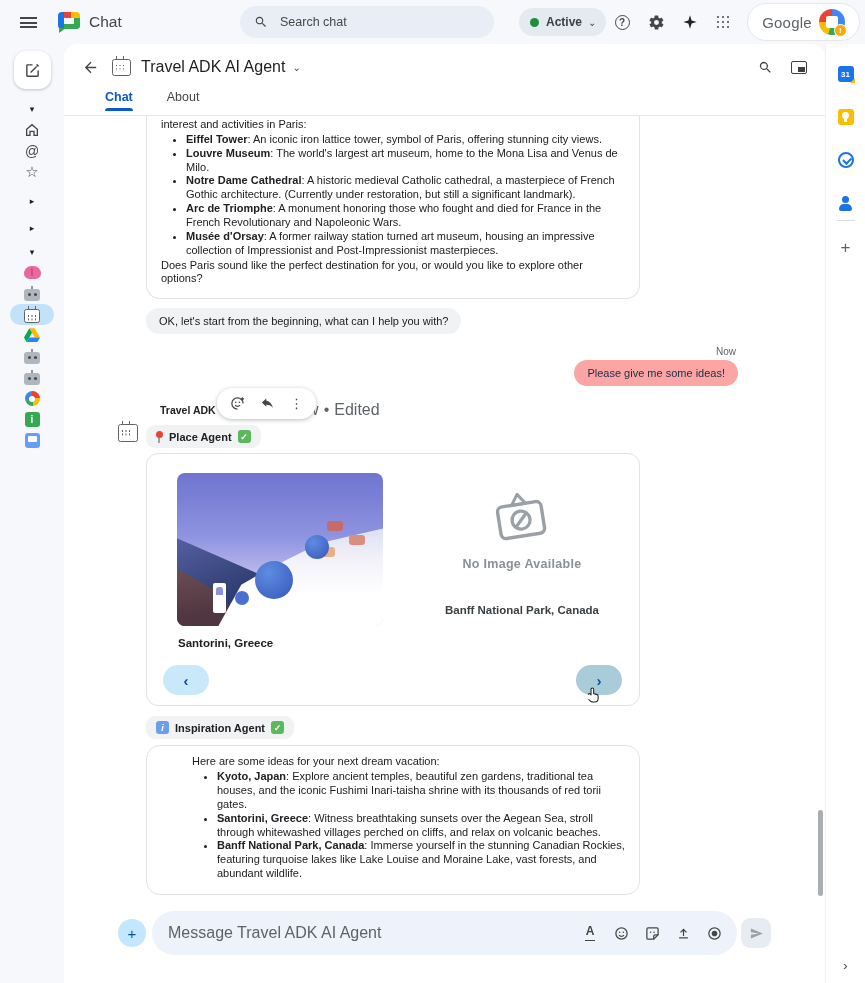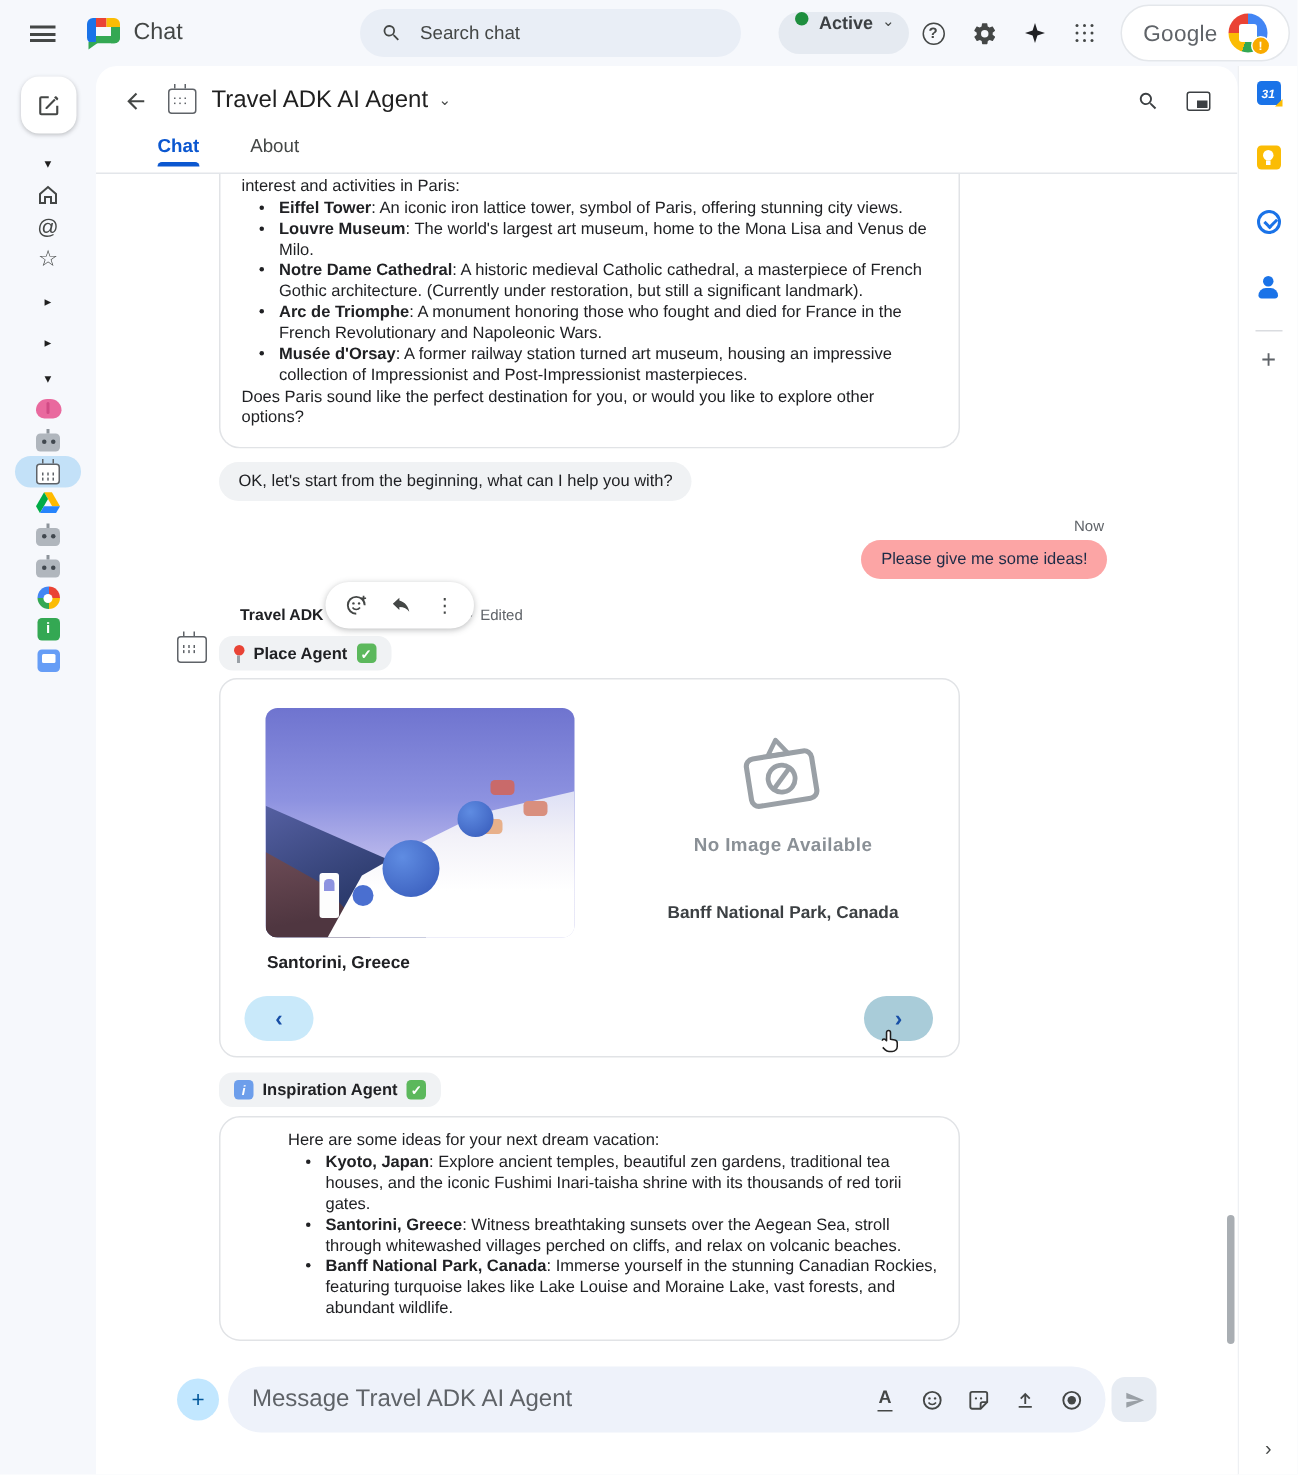--- a/index.html
+++ b/index.html
@@ -20,21 +20,21 @@
   .chat-logo .c-blue { position:absolute; left:0; top:0; width:6px; height:17px; background:#1a73e8; }
   .chat-logo .c-red { position:absolute; left:6px; top:0; width:7px; height:6px; background:#ea4335; }
   .chat-logo .c-yel { position:absolute; left:13px; top:0; width:9px; height:6px; background:#fbbc04; }
   .chat-logo .c-grn { position:absolute; right:0; top:6px; width:6px; height:11px; background:#34a853; }
   .chat-logo .c-grn2 { position:absolute; left:6px; bottom:0; width:16px; height:5px; background:#34a853; }
   .chat-logo .tail { position:absolute; left:1px; top:16px; width:0; height:0; border-left:7px solid #34a853; border-bottom:5px solid transparent; }
   .app-name { font-size:15.5px; color:#444746; margin-left:9px; }
   .search-pill { position:absolute; left:240px; top:6px; width:254px; height:32px; background:#e9eef6; border-radius:16px; display:flex; align-items:center; padding:0 14px; cursor:text; }
   .search-pill .mag { margin-right:12px; }
   .search-pill .ph { font-size:12.5px; color:#444746; }
-  .status-pill { position:absolute; left:519px; top:8px; height:28px; background:#e5eaf1; border-radius:14px; display:flex; align-items:flex-start; padding:0 10px 0 11px; cursor:pointer; }
+  .status-pill { position:absolute; left:519px; top:8px; height:28px; background:#e5eaf1; border-radius:14px; display:flex; align-items:center; padding:0 10px 0 11px; cursor:pointer; }
   .status-dot { width:9px; height:9px; border-radius:50%; background:#1e8e3e; margin-right:7px; }
   .status-pill .lbl { font-size:12px; font-weight:600; color:#3c4043; margin-right:6px; }
   .tb-ico { position:absolute; top:8px; width:28px; height:28px; display:flex; align-items:center; justify-content:center; cursor:pointer; color:#444746; }
   .help-ring { width:15px; height:15px; border:1.7px solid #444746; border-radius:50%; font-size:10px; font-weight:700; display:flex; align-items:center; justify-content:center; color:#444746; }
   .grid9 { width:13px; height:13px; display:grid; grid-template-columns:repeat(3,1fr); gap:2.2px; }
   .grid9 i { width:2.8px; height:2.8px; border-radius:50%; background:#444746; }
   .account-pill { position:absolute; right:5px; top:3px; width:113px; height:38px; background:#fff; border:1px solid #e4e7eb; border-radius:19px; display:flex; align-items:center; justify-content:center; gap:7px; cursor:pointer; }
   .g-word { font-size:15px; color:#5f6368; font-weight:500; letter-spacing:.2px; }
   .avatar-circ { width:26px; height:26px; border-radius:50%; background:conic-gradient(#4285f4 0 30%, #34a853 30% 55%, #fbbc04 55% 75%, #ea4335 75% 100%); position:relative; }
   .avatar-circ::before { content:""; position:absolute; left:7px; top:7px; width:12px; height:12px; background:#fff; border-radius:2px; }
@@ -57,21 +57,21 @@
   .cal-ico::before { content:""; position:absolute; left:2.5px; top:-4px; width:1.8px; height:3px; background:#5f6368; box-shadow:7px 0 0 #5f6368; }
   .cal-ico::after { content:""; position:absolute; left:2.5px; top:5px; width:1.8px; height:1.8px; background:#5f6368; box-shadow:3.5px 0 0 #5f6368, 7px 0 0 #5f6368, 0 3.4px 0 #5f6368, 3.5px 3.4px 0 #5f6368, 7px 3.4px 0 #5f6368; }
   .swirl { width:15px; height:15px; border-radius:50%; background:conic-gradient(#ea4335 0 25%, #fbbc04 25% 50%, #34a853 50% 75%, #4285f4 75% 100%); position:relative; }
   .swirl::after { content:""; position:absolute; left:4.5px; top:4.5px; width:6px; height:6px; border-radius:50%; background:#fff; }
   .p-badge { width:15px; height:15px; border-radius:3px; background:#34a853; color:#fff; font-size:10px; font-weight:700; display:flex; align-items:center; justify-content:center; }
   .blue-tile { width:15px; height:15px; border-radius:3px; background:#669df6; position:relative; }
   .blue-tile::after { content:""; position:absolute; left:3px; top:3px; width:9px; height:6px; background:#fff; border-radius:1px; }
 
   
   .right-rail { position:absolute; right:0; top:44px; width:40px; bottom:0; background:#fff; border-left:1px solid #eef0f3; display:flex; flex-direction:column; align-items:center; }
-  .rr-item { width:28px; height:28px; display:flex; align-items:flex-start; justify-content:center; cursor:pointer;font-style:italic; }
+  .rr-item { width:28px; height:28px; display:flex; align-items:flex-end; justify-content:center; cursor:pointer; }
   .gcal { width:16px; height:16px; border-radius:3px; background:#1a73e8; color:#fff; font-size:8px; font-weight:700; display:flex; align-items:center; justify-content:center; position:relative; }
   .gcal::before { content:""; position:absolute; right:-1px; bottom:-1px; border-left:5px solid transparent; border-bottom:5px solid #fbbc04; }
   .keep { width:16px; height:16px; border-radius:3px; background:#fbbc04; position:relative; }
   .keep::before { content:""; position:absolute; left:4.5px; top:3px; width:7px; height:7px; border-radius:50%; background:#fff; }
   .keep::after { content:""; position:absolute; left:6.5px; top:9.5px; width:3px; height:3px; background:#fff; }
   .tasks { width:16px; height:16px; border-radius:50%; border:2.5px solid #1a73e8; position:relative; }
   .tasks::after { content:""; position:absolute; left:3px; top:2.5px; width:6px; height:3.5px; border-left:2px solid #1a73e8; border-bottom:2px solid #1a73e8; transform:rotate(-45deg); }
   .person { width:16px; height:16px; position:relative; }
   .person::before { content:""; position:absolute; left:4.5px; top:1px; width:7px; height:7px; border-radius:50%; background:#1a73e8; }
   .person::after { content:""; position:absolute; left:1.5px; top:9px; width:13px; height:7px; border-radius:7px 7px 3px 3px; background:#1a73e8; }
@@ -105,21 +105,21 @@
   .b { font-weight:700; }
   .bubble-gray { display:inline-block; background:#f0f2f4; border-radius:14px; padding:7px 13px; font-size:11px; margin-top:9px; color:#202124; }
   .user-ts { text-align:right; font-size:10px; color:#5f6368; margin:12px 2px 3px; }
   .user-row { display:flex; justify-content:flex-end; }
   .bubble-blue { background:#fca5a5; border-radius:14px; padding:7px 13px; font-size:11px; color:#1c2b46; }
 
   .agent-group { margin-top:16px; position:relative; }
   .group-avatar { position:absolute; left:-28px; top:19px; }
   .sender-row { margin-left:14px; display:flex; align-items:center; gap:5px; height:16px; position:relative; }
   .sender-name { font-size:10.5px; font-weight:700; color:#202124; }
-  .sender-meta { font-size:10px; color:#5f6368; display:flex; gap:5px; margin-left:66px; }
+  .sender-meta { font-size:16px; color:#5f6368; display:flex; gap:5px; margin-left:66px; }
   .hover-toolbar { position:absolute; left:57px; top:-14px; background:#fff; border-radius:17px; box-shadow:0 1px 4px rgba(60,64,67,.35); display:flex; align-items:center; gap:15px; padding:8px 13px; z-index:3; }
   .ht-ico { cursor:pointer; color:#444746; display:flex; align-items:center; }
   .more-vert { font-size:13px; color:#444746; line-height:1; }
 
   .chip-row { margin-top:6px; }
   .chip { display:inline-flex; align-items:center; gap:6px; background:#f0f2f4; border-radius:9px; padding:5px 10px; font-size:11px; font-weight:700; color:#202124; cursor:default; }
   .pin { width:7px; height:7px; border-radius:50%; background:#e94335; position:relative; margin-bottom:4px; }
   .pin::after { content:""; position:absolute; left:2.4px; top:6.5px; width:2px; height:5px; background:#9aa0a6; }
   .check { width:13px; height:13px; border-radius:3px; background:#5cb85c; color:#fff; font-size:9px; font-weight:700; display:flex; align-items:center; justify-content:center; }
   .info-sq { width:13px; height:13px; border-radius:3px; background:#6d9eeb; color:#fff; font-size:9px; font-weight:700; font-style:italic; display:flex; align-items:center; justify-content:center; }

